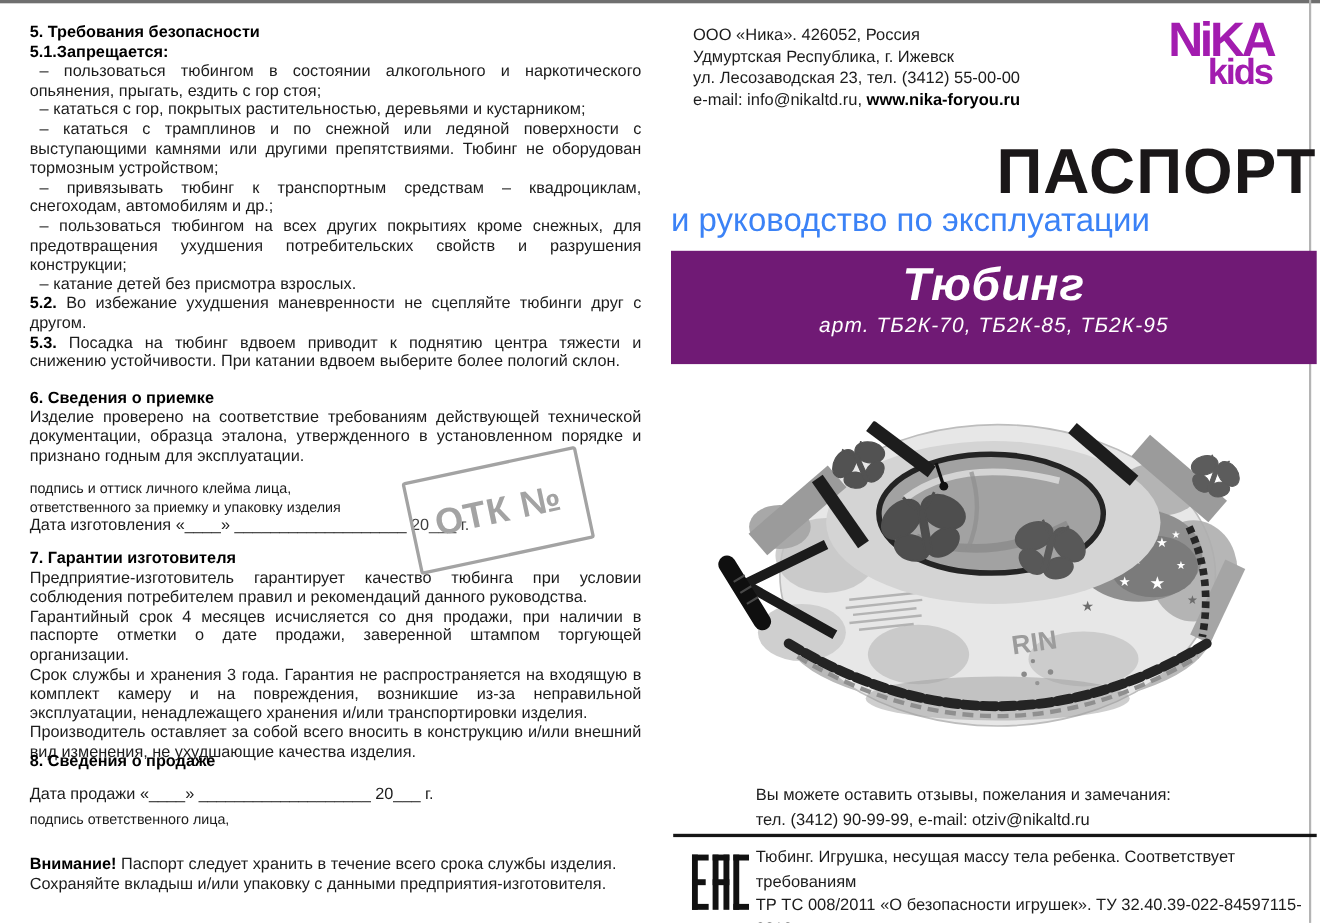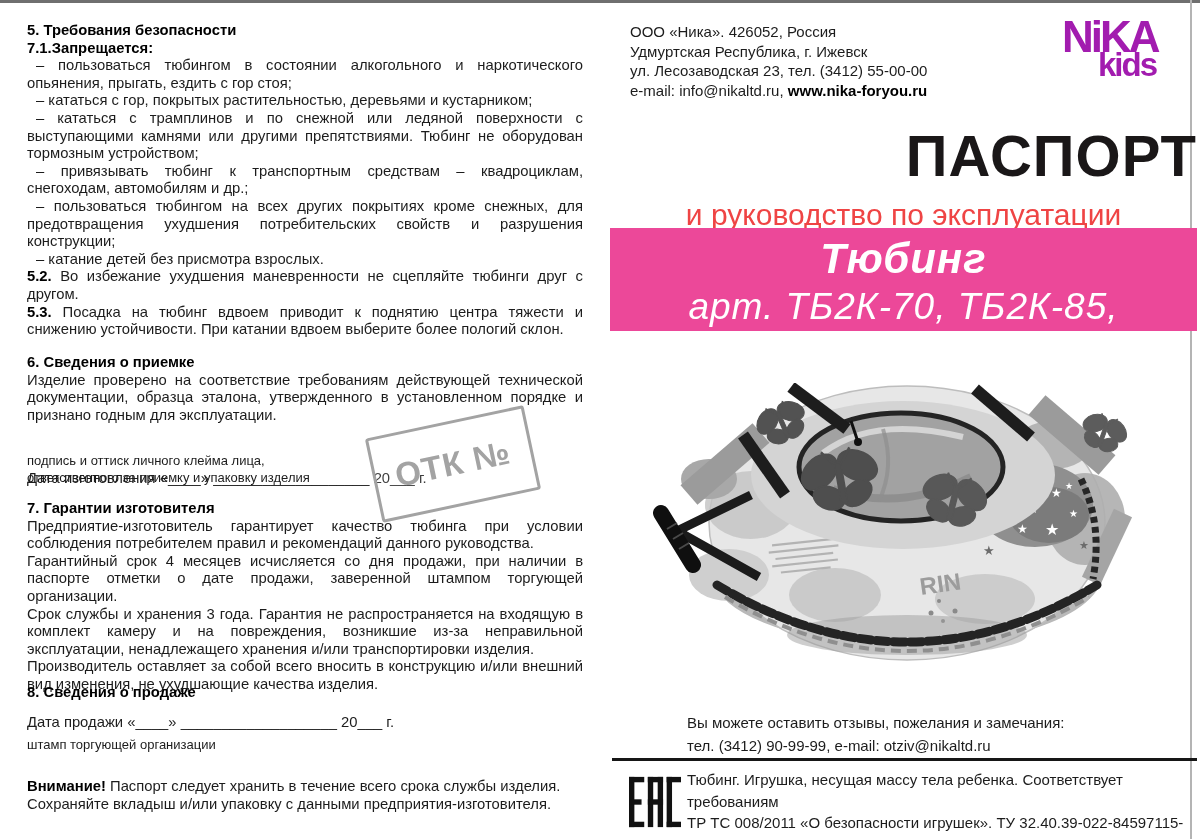--- a/index.html
+++ b/index.html
@@ -16,21 +16,21 @@
 
   
   .leftcol{position:absolute;left:27px;top:20px;width:556px;font-size:14.8px;line-height:17.6px;}
   .leftcol .blk{position:absolute;left:0;width:556px;}
   .just{text-align:justify;}
   .bullet{text-indent:9px;}
   .s5{top:2px;}
   .s6{top:334px;}
   .mfg-line{top:416px;margin-top:34px;}
   .small-note{font-size:13px;line-height:17px;text-align:left;color:#1c1c1c;}
-  .mfg-notes{top:432px;left:115px;width:340px;}
+  .mfg-notes{top:415px;left:115px;width:340px;}
   .s7{top:480px;}
   .s8h{top:664px;}
   .sale-line{top:694px;}
   .sale-notes{top:716px;left:92px;width:340px;}
   .warning{top:758px;}
   .warning span{display:block;}
 
   .stamp{
     position:absolute;left:372px;top:421px;width:156px;height:80px;
     border:3px solid #a3a3a3;border-radius:3px;color:#a3a3a3;
@@ -43,25 +43,25 @@
   .company{position:absolute;left:630px;top:22px;font-size:15px;line-height:19.5px;}
   .company span{display:block;}
   .company .inline{display:inline;}
 
   .logo{position:absolute;left:1056px;top:16px;width:134px;color:#a21caf;text-align:left;}
   .logo-top{font-size:44px;font-weight:bold;letter-spacing:-3px;line-height:42px;margin-left:6px;}
   .logo-bottom{font-size:33px;font-weight:bold;letter-spacing:-2px;line-height:26px;margin-left:42px;margin-top:-6px;}
 
   .title{position:absolute;left:610px;top:122px;width:587px;text-align:right;
          font-size:58px;font-weight:bold;letter-spacing:1px;color:#1a1718;}
-  .subtitle{position:absolute;left:610px;top:198px;width:587px;text-align:center;font-size:30px;color:#ef4444;}
-
-  .blackbox{position:absolute;left:610px;top:228px;width:587px;height:103px;background:#ec4899;color:#fff;text-align:center;}
+  .subtitle{position:absolute;left:610px;top:184px;width:587px;text-align:left;font-size:30px;color:#3b82f6;}
+
+  .blackbox{position:absolute;left:610px;top:228px;width:587px;height:103px;background:#701a75;color:#fff;text-align:center;}
   .bb-name{font-size:42px;font-weight:bold;font-style:italic;margin-top:7px;letter-spacing:1px;}
-  .bb-art{font-size:37px;font-style:italic;margin-top:3px;letter-spacing:1px;}
+  .bb-art{font-size:19px;font-style:italic;margin-top:3px;letter-spacing:1px;}
 
   .product-svg{position:absolute;left:633px;top:383px;}
 
   .feedback{position:absolute;left:687px;top:711px;font-size:15px;line-height:23px;}
   .feedback span{display:block;}
 
   .divider{position:absolute;left:612px;top:758px;width:585px;height:3px;background:#161616;}
 
   .eac-svg{position:absolute;left:629px;top:776px;}
   .footer-text{position:absolute;left:687px;top:769px;width:512px;font-size:15px;line-height:21.5px;}
@@ -70,21 +70,21 @@
 </head>
 <body>
 
 <div class="edge-top"></div>
 <div class="edge-right"></div>
 
 <div class="leftcol">
 
   <div class="blk s5">
     <p class="b">5. Требования безопасности</p>
-    <p class="b">7.1.Запрещается:</p>
+    <p class="b">5.1.Запрещается:</p>
     <p class="just bullet">– пользоваться тюбингом в состоянии алкогольного и наркотического опьянения, прыгать, ездить с гор стоя;</p>
     <p class="just bullet">– кататься с гор, покрытых растительностью, деревьями и кустарником;</p>
     <p class="just bullet">– кататься с трамплинов и по снежной или ледяной поверхности с выступающими камнями или другими препятствиями. Тюбинг не оборудован тормозным устройством;</p>
     <p class="just bullet">– привязывать тюбинг к транспортным средствам – квадроциклам, снегоходам, автомобилям и др.;</p>
     <p class="just bullet">– пользоваться тюбингом на всех других покрытиях кроме снежных, для предотвращения ухудшения потребительских свойств и разрушения конструкции;</p>
     <p class="just bullet">– катание детей без присмотра взрослых.</p>
     <p class="just"><b class="b">5.2.</b> <span>Во избежание ухудшения маневренности не сцепляйте тюбинги друг с другом.</span></p>
     <p class="just"><b class="b">5.3.</b> <span>Посадка на тюбинг вдвоем приводит к поднятию центра тяжести и снижению устойчивости. При катании вдвоем выберите более пологий склон.</span></p>
   </div>
 
@@ -103,21 +103,21 @@
     <p class="b">7. Гарантии изготовителя</p>
     <p class="just">Предприятие-изготовитель гарантирует качество тюбинга при условии соблюдения потребителем правил и рекомендаций данного руководства.</p>
     <p class="just">Гарантийный срок 4 месяцев исчисляется со дня продажи, при наличии в паспорте отметки о дате продажи, заверенной штампом торгующей организации.</p>
     <p class="just">Срок службы и хранения 3 года. Гарантия не распространяется на входящую в комплект камеру и на повреждения, возникшие из-за неправильной эксплуатации, ненадлежащего хранения и/или транспортировки изделия.</p>
     <p class="just">Производитель оставляет за собой всего вносить в конструкцию и/или внешний вид изменения, не ухудшающие качества изделия.</p>
   </div>
 
   <p class="blk b s8h">8. Сведения о продаже</p>
   <p class="blk sale-line">Дата продажи «____» ___________________ 20___ г.</p>
   <div class="blk small-note sale-notes">
-    <p>штамп торгующей организации</p>
+    <p>подпись ответственного лица,</p>
   </div>
 
   <div class="blk warning">
     <p><b class="b">Внимание!</b><span style="display:inline"> Паспорт следует хранить в течение всего срока службы изделия.</span></p>
     <p>Сохраняйте вкладыш и/или упаковку с данными предприятия-изготовителя.</p>
   </div>
 </div>
 
 <div class="stamp">ОТК №</div>
 

